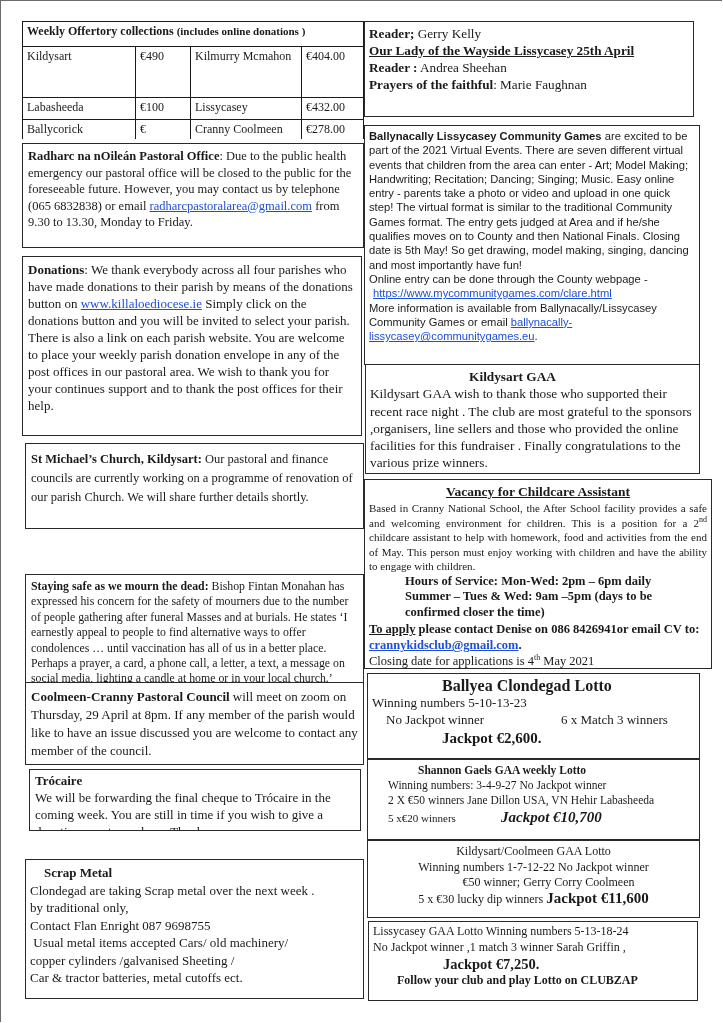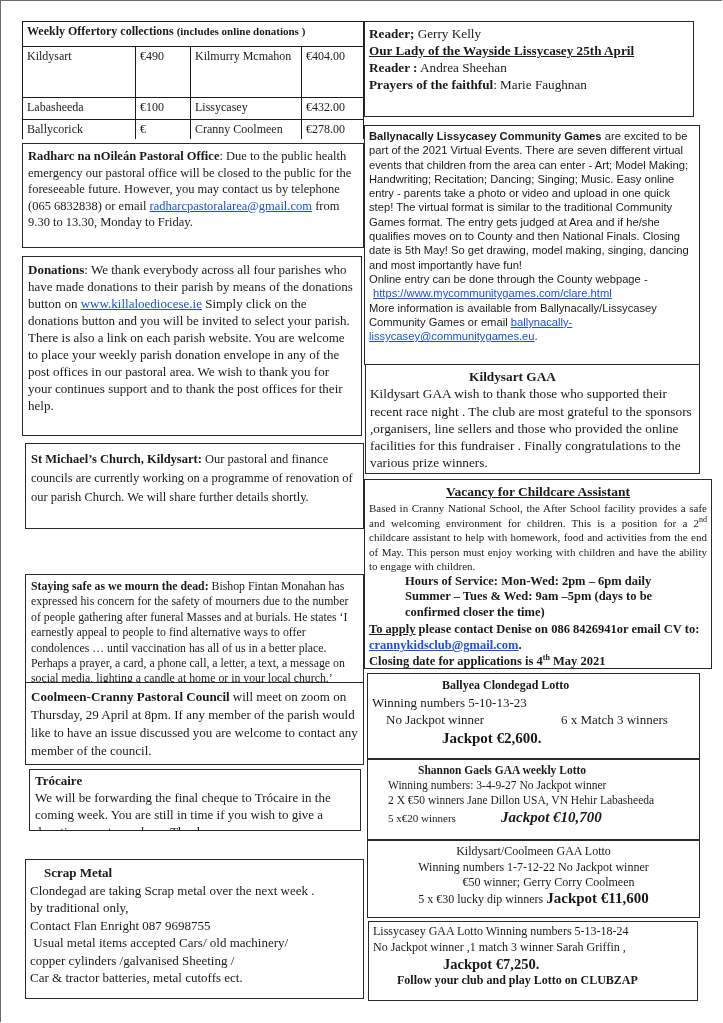--- a/index.html
+++ b/index.html
@@ -130,27 +130,27 @@
 <div class="box serif" style="left:364px; top:479px; width:348px; height:190px; padding:3px 4px; font-size:11px; line-height:14.5px;">
   <div class="center" style="font-size:13.5px; line-height:18px;"><b class="u">Vacancy for Childcare Assistant</b></div>
   <div class="justify"><span>Based in Cranny National School, the After School facility provides a safe and welcoming environment for children. This is a position for a 2</span><sup>nd</sup><span> childcare assistant to help with homework, food and activities from the end of May. This person must enjoy working with children and have the ability to engage with children.</span></div>
   <div style="padding-left:36px; font-size:12.5px; line-height:15.5px; font-weight:bold;">
     <div>Hours of Service:  Mon-Wed:  2pm – 6pm daily</div>
     <div>Summer – Tues &amp; Wed: 9am –5pm (days to be confirmed closer the time)</div>
   </div>
   <div style="font-size:12.5px; line-height:16px; font-weight:bold; margin-top:1px;">
     <span class="u">To apply</span><span> please contact Denise on 086 8426941or email CV to:  </span><a class="link">crannykidsclub@gmail.com</a><span>.</span>
   </div>
-  <div style="font-size:12.5px; line-height:16px; font-weight:bold;">
+  <div style="font-size:12.5px; line-height:16px; font-weight:normal;">
     <span>Closing date for applications is 4</span><sup>th</sup><span> May 2021</span>
   </div>
 </div>
 
 <div class="box serif" style="left:367px; top:673px; width:333px; height:86px; padding:3px 4px; font-size:13px; line-height:17px;">
-  <div style="padding-left:70px; font-size:12px;"><b>Ballyea Clondegad Lotto</b></div>
+  <div style="padding-left:70px; font-size:16px;"><b>Ballyea Clondegad Lotto</b></div>
   <div>Winning numbers 5-10-13-23</div>
   <div style="display:flex; padding-left:14px;">
     <span style="width:175px;">No Jackpot winner</span>
     <span>6 x Match 3 winners</span>
   </div>
   <div style="padding-left:70px; font-size:15px; line-height:20px;"><b>Jackpot €2,600.</b></div>
 </div>
 
 <div class="box serif" style="left:367px; top:759px; width:333px; height:81px; padding:3px 20px; font-size:11.5px; line-height:15px;">
   <div style="padding-left:30px;"><b>Shannon Gaels GAA weekly Lotto</b></div>

